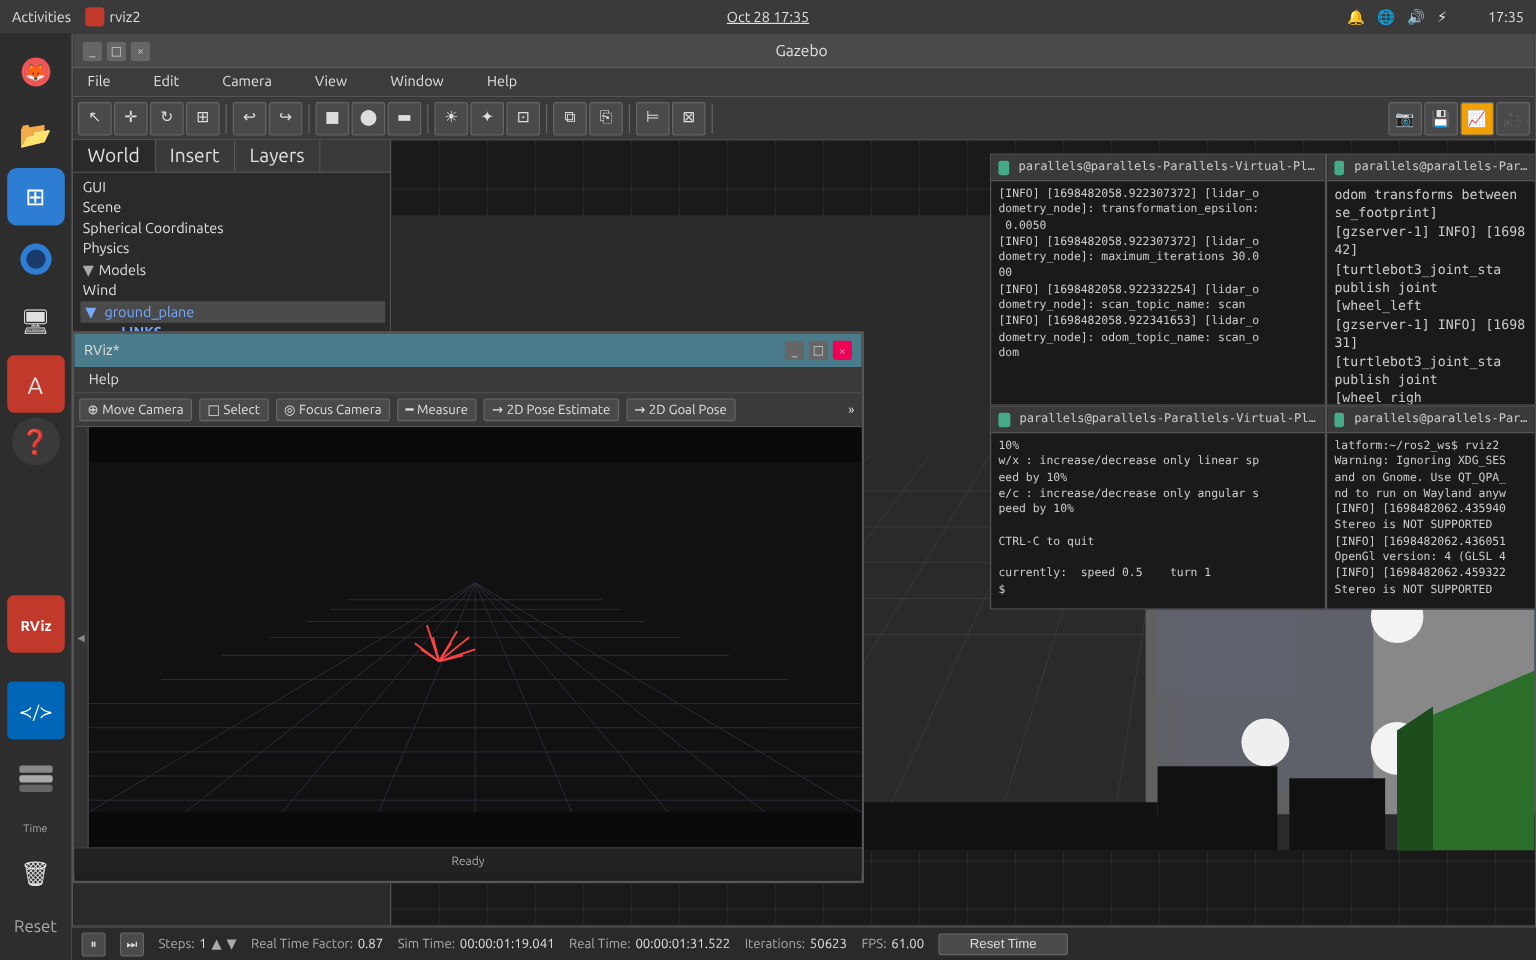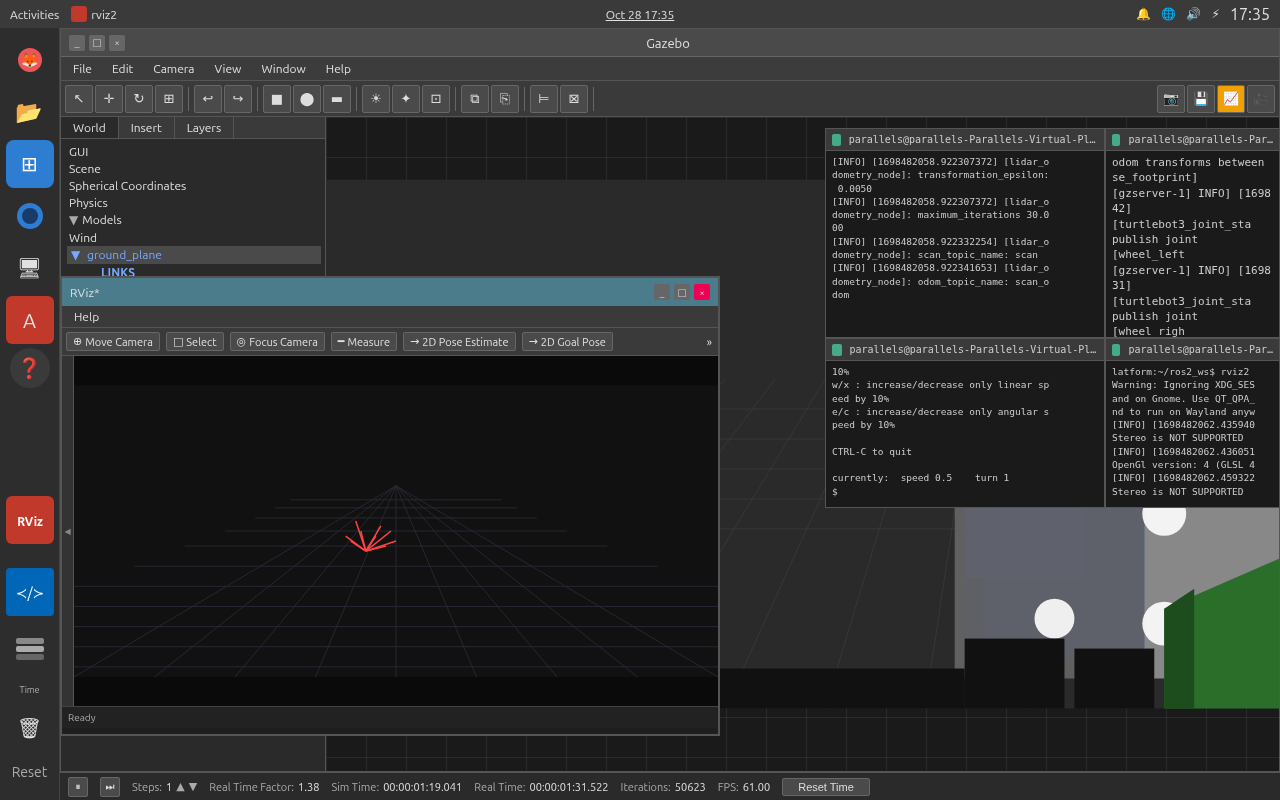--- a/index.html
+++ b/index.html
@@ -25,21 +25,21 @@
     #gazebo-titlebar {
       height: 28px; background: #4a4a4a; display: flex; align-items: center;
       justify-content: space-between; padding: 0 8px;
       border-bottom: 1px solid #666;
     }
     .title-btn { width: 16px; height: 16px; border-radius: 2px; background: #666; border: none; color: #ccc; font-size: 10px; cursor: pointer; display: flex; align-items: center; justify-content: center; }
 
     
     #gazebo-menubar {
       height: 24px; background: #3c3c3c; display: flex; align-items: center;
-      padding: 0 4px; gap: 4px; border-bottom: 1px solid #555;
+      padding: 0 4px; gap: 20px; border-bottom: 1px solid #555;
     }
     .menu-item { padding: 2px 8px; cursor: pointer; font-size: 12px; }
 
     
     #gazebo-toolbar {
       height: 36px; background: #3a3a3a; display: flex; align-items: center;
       padding: 0 4px; gap: 2px; border-bottom: 1px solid #555;
     }
     .toolbar-btn { width: 28px; height: 28px; background: #4a4a4a; border: 1px solid #666; border-radius: 2px; cursor: pointer; display: flex; align-items: center; justify-content: center; color: #ddd; font-size: 13px; }
     .toolbar-btn.active { background: #f0a000; color: #000; }
@@ -48,21 +48,21 @@
     
     #gazebo-content { display: flex; height: calc(100% - 88px - 28px); }
 
     
     #left-panel {
       width: 265px; background: #2a2a2a; border-right: 1px solid #555;
       display: flex; flex-direction: column;
     }
     #world-tabs { display: flex; background: #3a3a3a; border-bottom: 1px solid #555; }
     .world-tab {
-      padding: 4px 12px; cursor: pointer; font-size: 12px; border-right: 1px solid #555;
+      padding: 4px 12px; cursor: pointer; font-size: 16px; border-right: 1px solid #555;
     }
     .world-tab.active { background: #2a2a2a; }
     #world-tree { flex: 1; padding: 4px; overflow-y: auto; font-size: 12px; }
     .tree-item { padding: 2px 4px; cursor: pointer; }
     .tree-item.selected { background: #4a4a4a; }
     .tree-expand { margin-right: 4px; color: #aaa; }
 
     
     #viewport {
       flex: 1; background: #1a1a1a; position: relative; overflow: hidden;
@@ -149,21 +149,21 @@
     </span>
   </div>
   <div id="system-bar-center">
     <span>Oct 28  17:35</span>
   </div>
   <div id="system-bar-right">
     <span style="cursor:pointer;">🔔</span>
     <span style="cursor:pointer;">🌐</span>
     <span style="cursor:pointer;">🔊</span>
     <span style="cursor:pointer;">⚡</span>
-    <span style="font-size:16px;">17:35</span>
+    <span style="font-size:12px;margin-left:24px;">17:35</span>
   </div>
 </div>
 
 <div id="left-sidebar">
   <div class="sidebar-icon">
     <svg width="28" height="28" viewBox="0 0 28 28">
         <circle cx="14" cy="14" r="12" fill="#e55"></circle>
         <text x="14" y="19" text-anchor="middle" font-size="14" fill="white">🦊</text>
       </svg>
   </div>
@@ -453,21 +453,21 @@
             <line x1="0" y1="0" x2="-5" y2="-20" stroke="#f44" stroke-width="1.5"></line>
             <line x1="0" y1="0" x2="10" y2="-15" stroke="#f44" stroke-width="1.5"></line>
             <line x1="0" y1="0" x2="-15" y2="-10" stroke="#f44" stroke-width="1.5"></line>
             <line x1="0" y1="0" x2="20" y2="-5" stroke="#f44" stroke-width="1.5"></line>
           </g>
         </svg>
       </div>
     </div>
   </div>
 
-  <div style="height:22px;background:#222;border-top:1px solid #444;display:flex;align-items:center;padding:0 6px;font-size:10px;gap:8px;">
+  <div style="height:22px;background:#222;border-top:1px solid #444;display:flex;align-items:center;padding:0 6px;font-size:10px;gap:8px;justify-content:center;">
     <span style="color:#aaa;">Ready</span>
   </div>
 </div>
 
 <div id="term1" class="terminal-window">
   <div class="terminal-titlebar">
     <div class="term-icon"></div>
     <span style="font-size:10px;overflow:hidden;white-space:nowrap;text-overflow:ellipsis;">parallels@parallels-Parallels-Virtual-Platform: ~/ros2_ws</span>
   </div>
   <div class="terminal-content">
@@ -546,32 +546,32 @@
   <div class="sim-btn">⏸</div>
   <div class="sim-btn">⏭</div>
   <div class="sim-info">
     <span style="color:#aaa;">Steps:</span>
     <span>1</span>
     <span style="color:#aaa;">▲</span>
     <span style="color:#aaa;">▼</span>
   </div>
   <div class="sim-info">
     <span style="color:#aaa;">Real Time Factor:</span>
-    <span>1.38</span>
+    <span>0.87</span>
   </div>
   <div class="sim-info">
     <span style="color:#aaa;">Sim Time:</span>
     <span>00:00:01:19.041</span>
   </div>
   <div class="sim-info">
     <span style="color:#aaa;">Real Time:</span>
     <span>00:00:01:31.522</span>
   </div>
   <div class="sim-info">
     <span style="color:#aaa;">Iterations:</span>
     <span>50623</span>
   </div>
   <div class="sim-info">
     <span style="color:#aaa;">FPS:</span>
     <span>61.00</span>
   </div>
-  <button style="padding:2px 15px;background:#4a4a4a;border:1px solid #666;color:#ddd;cursor:pointer;font-size:11px;border-radius:2px;">Reset Time</button>
+  <button style="padding:2px 25px;background:#4a4a4a;border:1px solid #666;color:#ddd;cursor:pointer;font-size:11px;border-radius:2px;">Reset Time</button>
 </div>
 
 </body></html>

